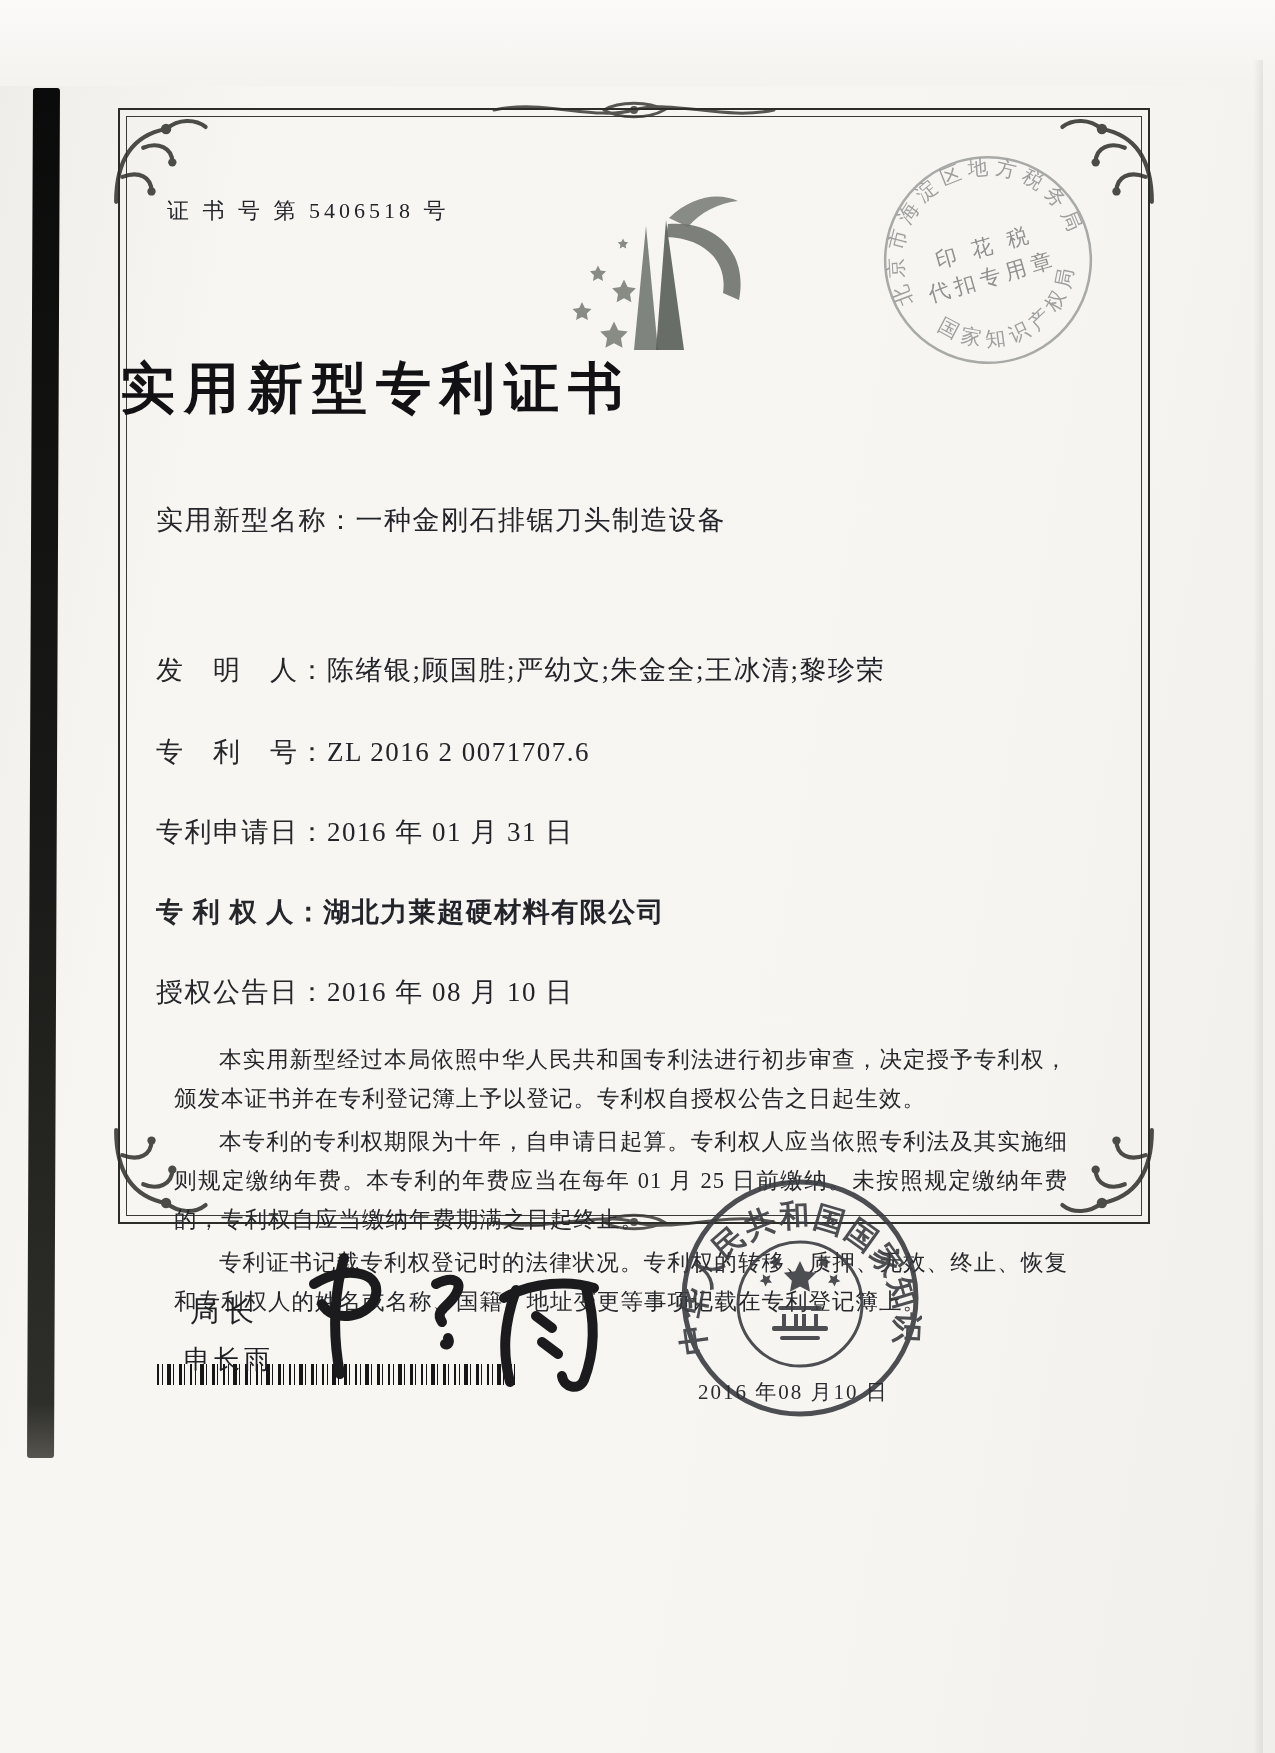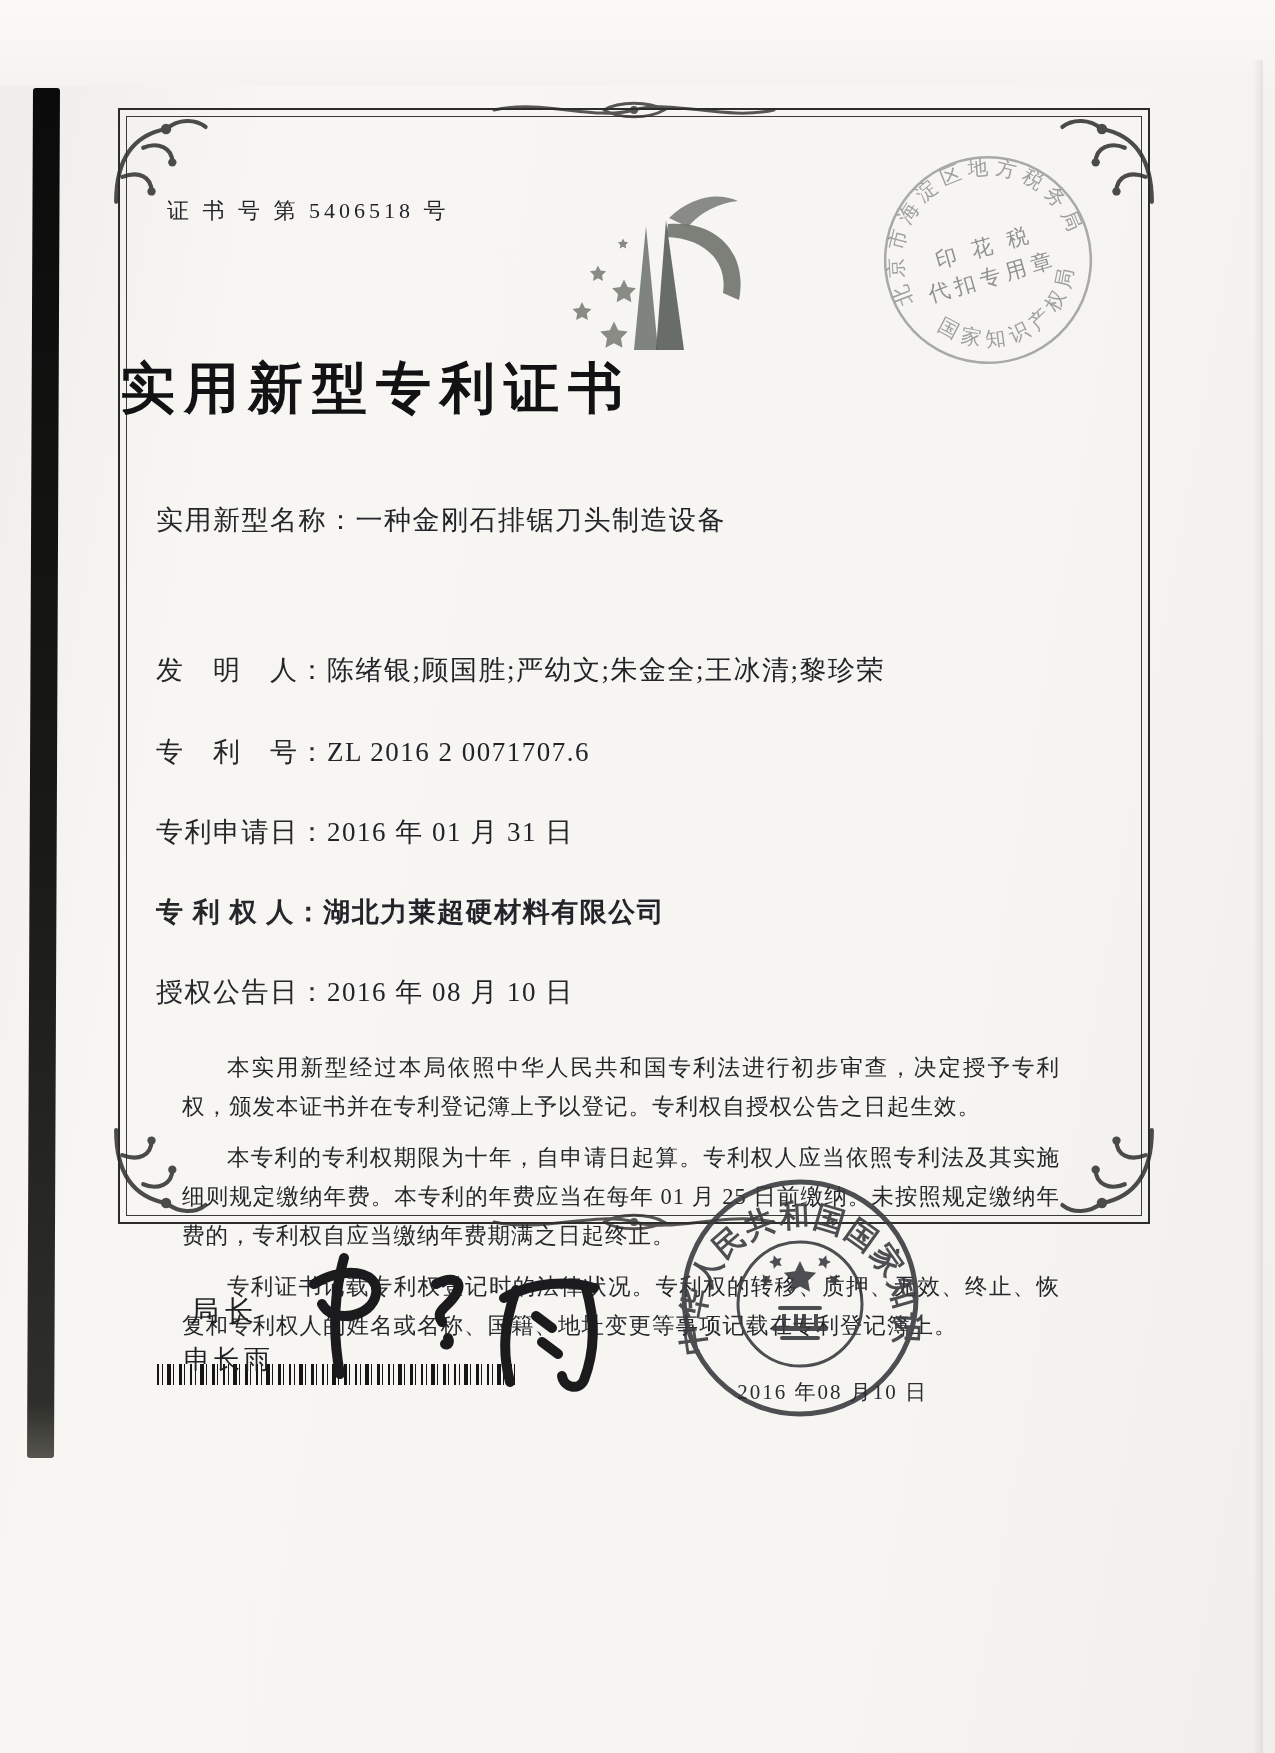--- a/index.html
+++ b/index.html
@@ -55,37 +55,37 @@
     font-size:55px;font-weight:700;color:#121215;letter-spacing:9px;white-space:nowrap;
   }
   .f-row{position:absolute;left:36px;font-size:27px;color:#26272b;letter-spacing:1.5px;white-space:nowrap;}
   .r1{top:392px;} .r2{top:542px;} .r3{top:624px;} .r4{top:704px;} .r5{top:784px;font-weight:bold;} .r6{top:864px;}
   .f-label{color:#26272b;}
   .f-value{color:#232429;}
   .body-text{
     position:absolute;left:50px;top:926px;width:902px;
     font-size:22.5px;line-height:39px;color:#26272b;text-align:justify;letter-spacing:1px;
   }
-  .body-text p{margin:12px;text-indent:2em;}
+  .body-text p{margin:4px;text-indent:2em;}
   .barcode{
     position:absolute;left:37px;top:1254px;width:358px;height:21px;
     background:repeating-linear-gradient(90deg,
       #161616 0 2px,transparent 2px 5px,
       #161616 5px 6px,transparent 6px 10px,
       #161616 10px 14px,transparent 14px 16px,
       #161616 16px 17px,transparent 17px 22px,
       #161616 22px 25px,transparent 25px 27px,
       #161616 27px 28px,transparent 28px 33px);
   }
   .signer-title{position:absolute;left:70px;top:1182px;font-size:29px;color:#1f2024;letter-spacing:6px;}
   .signer-name{position:absolute;left:64px;top:1232px;font-size:26px;color:#1f2024;letter-spacing:4px;}
   .signature{position:absolute;left:178px;top:1122px;width:330px;height:170px;}
   .seal{position:absolute;left:558px;top:1066px;width:244px;height:244px;opacity:.9;}
   .seal-date{
-    position:absolute;left:578px;top:1268px;width:230px;text-align:right;
+    position:absolute;left:578px;top:1268px;width:230px;text-align:left;
     font-size:21px;color:#2a2b2f;letter-spacing:2px;white-space:nowrap;
   }
   .page-footer{
     position:absolute;left:0;top:1372px;width:1032px;text-align:center;
     font-size:17px;color:#4c4d52;letter-spacing:2px;
   }
   .stamp-arc{font-size:20px;letter-spacing:6px;fill:#8e908f;}
   .stamp-center{font-size:21px;letter-spacing:5px;fill:#7d7f7e;}
   .seal-arc{font-size:31px;font-weight:700;fill:#3a3c40;letter-spacing:2px;}
 </style>

